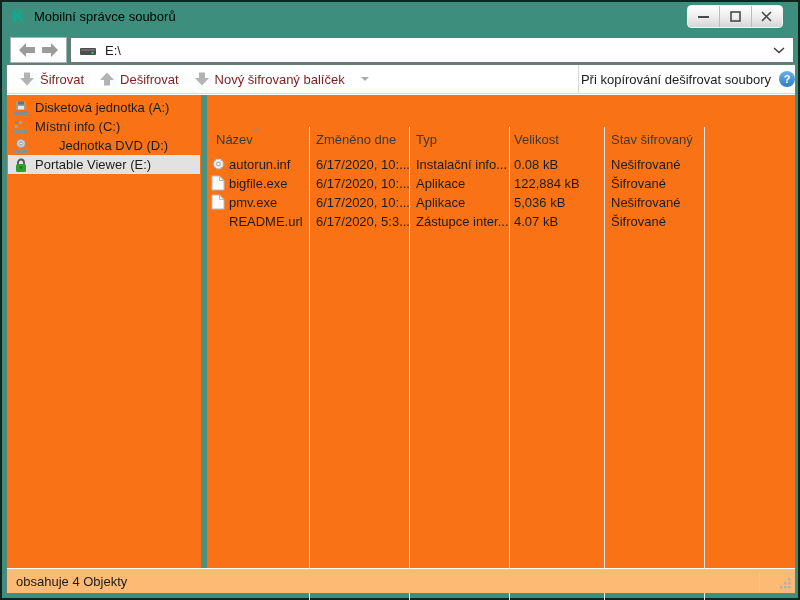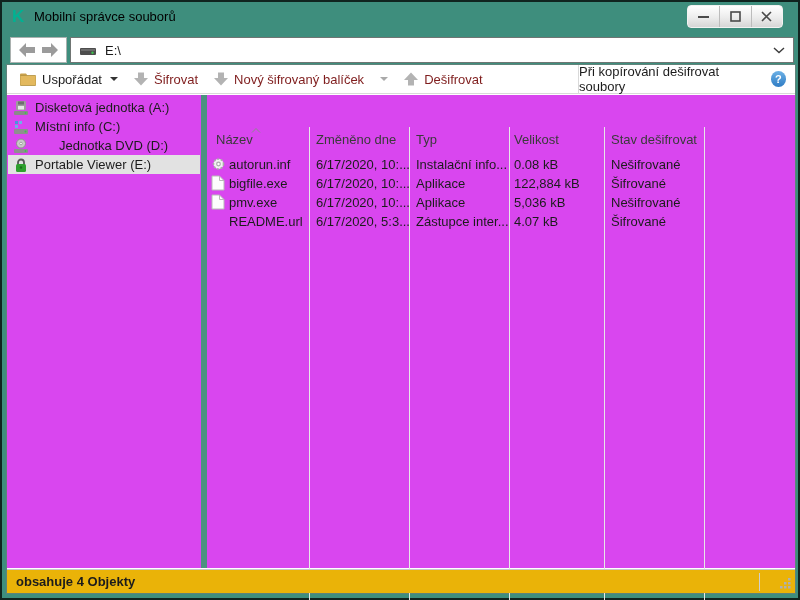--- a/index.html
+++ b/index.html
@@ -38,27 +38,27 @@
   .toolbar { position:absolute; left:0; top:0; width:100%; height:29px;
              border-bottom:1px solid #d9d9d9; display:flex; align-items:center; }
   .tb-left { display:flex; align-items:center; gap:6px; padding-left:8px; flex:1; }
   .tb-item { display:flex; align-items:center; gap:6px; padding:0 5px; height:24px; }
   .tb-label { white-space:nowrap; }
   .disabled .tb-label { color:#7f1d1d; }
   .caret { width:0; height:0; border-left:4px solid transparent; border-right:4px solid transparent;
            border-top:4px solid #333; margin-left:2px; }
   .caret.gray { border-top-color:#a9a9a9; }
   .tb-right { width:217px; height:100%; border-left:1px solid #d9d9d9; display:flex;
-              align-items:center; justify-content:flex-end; gap:8px; padding-right:9px; }
+              align-items:center; justify-content:flex-end; gap:8px; }
   .help-icon { width:16px; height:16px; border-radius:50%;
                background:linear-gradient(#6cb1e6,#2f7cc4); color:#fff; font-weight:bold;
                font-size:11px; display:flex; align-items:center; justify-content:center; }
 
   
-  .content { position:absolute; left:0; top:30px; width:100%; height:473px; background:#d946ef; }
+  .content { position:absolute; left:0; top:30px; width:100%; height:473px; background:#f97316; }
   .sidebar { position:absolute; left:0; top:0; width:194px; height:100%; }
   .drive-item { position:absolute; left:1px; width:192px; height:19px; display:flex;
                 align-items:center; gap:6px; padding-left:5px; white-space:nowrap; }
   .drive-item.selected { background:#e2e2e2; }
   .splitter { position:absolute; left:194px; top:0; width:6px; height:100%; background:#4b9180; }
 
   .filelist { position:absolute; left:200px; top:0; width:588px; height:100%;margin-top:32px; }
   .col-line { position:absolute; top:0; width:1px; height:100%; background:#e7e7e7; }
   .fl-header span { position:absolute; top:5px; color:#3a3a3a; white-space:nowrap; }
   .sort-caret { position:absolute; left:44px; top:1px; }
@@ -66,21 +66,21 @@
   .cell { position:absolute; white-space:nowrap; }
   .c-icon { left:4px; top:1px; }
   .c-name { left:22px; }
   .c-mod  { left:109px; }
   .c-type { left:209px; }
   .c-size { left:307px; }
   .c-status { left:404px; }
 
   
   .statusbar { position:absolute; left:0; bottom:0; width:100%; height:24px;
-               background:#eab308; border-top:1px solid #c9c9c9; display:flex; align-items:center;font-weight:bold; }
+               background:#fdba74; border-top:1px solid #c9c9c9; display:flex; align-items:center; }
   .status-text { padding-left:9px; }
   .status-sep { position:absolute; left:752px; top:3px; width:1px; height:18px; background:#cfcfcf; }
   .grip { position:absolute; right:3px; bottom:3px; }
 </style>
 </head>
 <body>
 
 <div class="window">
 
   <div class="titlebar">
@@ -122,46 +122,38 @@
     <span class="addr-text">E:\</span>
     <svg class="addr-chevron" width="12" height="7">
       <path d="M1 1 L6 5.5 L11 1" stroke="#3c3c3c" stroke-width="1.4" fill="none"></path>
     </svg>
   </div>
 
   <div class="main">
 
     <div class="toolbar">
       <div class="tb-left">
-        <div class="tb-item">
-          <svg width="16" height="13">
-            <path d="M0 3 L0 1.5 Q0 0.5 1 0.5 L6 0.5 L7.5 2.5 Z" fill="#caa14c"></path>
-            <rect x="0" y="2.5" width="16" height="10" rx="1" fill="#e3b95e" stroke="#b08f3e" stroke-width="0.8"></rect>
-          </svg>
-          <span class="tb-label">Uspořádat</span>
-          <span class="caret"></span>
-        </div>
         <div class="tb-item disabled">
           <svg width="14" height="14">
             <path d="M4 0.5 H10 V6 H14 L7 13.5 L0 6 H4 Z" fill="#b3b3b3"></path>
           </svg>
           <span class="tb-label">Šifrovat</span>
         </div>
         <div class="tb-item disabled">
           <svg width="14" height="14">
+            <path d="M4 13.5 H10 V8 H14 L7 0.5 L0 8 H4 Z" fill="#b3b3b3"></path>
+          </svg>
+          <span class="tb-label">Dešifrovat</span>
+        </div>
+        <div class="tb-item disabled">
+          <svg width="14" height="14">
             <path d="M4 0.5 H10 V6 H14 L7 13.5 L0 6 H4 Z" fill="#b3b3b3"></path>
           </svg>
           <span class="tb-label">Nový šifrovaný balíček</span>
           <span class="caret gray" style="margin-left:10px;"></span>
-        </div>
-        <div class="tb-item disabled">
-          <svg width="14" height="14">
-            <path d="M4 13.5 H10 V8 H14 L7 0.5 L0 8 H4 Z" fill="#b3b3b3"></path>
-          </svg>
-          <span class="tb-label">Dešifrovat</span>
         </div>
       </div>
       <div class="tb-right">
         <span>Při kopírování dešifrovat soubory</span>
         <span class="help-icon">?</span>
       </div>
     </div>
 
     <div class="content">
 
@@ -215,21 +207,21 @@
         <div class="col-line" style="left:497px;"></div>
 
         <div class="fl-header">
           <svg class="sort-caret" width="10" height="5">
             <path d="M1 4.5 L5 0.5 L9 4.5" stroke="#8a8a8a" stroke-width="1" fill="none"></path>
           </svg>
           <span style="left:9px;">Název</span>
           <span style="left:109px;">Změněno dne</span>
           <span style="left:209px;">Typ</span>
           <span style="left:307px;">Velikost</span>
-          <span style="left:404px;">Stav dešifrovat</span>
+          <span style="left:404px;">Stav šifrovaný</span>
         </div>
 
         <div class="fl-row" style="top:28px;">
           <svg class="cell c-icon" width="15" height="16">
             <circle cx="7.5" cy="8" r="5" fill="#f2f2f2" stroke="#a9a9a9" stroke-width="1.6" stroke-dasharray="2 1.6"></circle>
             <circle cx="7.5" cy="8" r="1.8" fill="#ffffff" stroke="#a9a9a9" stroke-width="1.2"></circle>
           </svg>
           <span class="cell c-name">autorun.inf</span>
           <span class="cell c-mod">6/17/2020, 10:...</span>
           <span class="cell c-type">Instalační info...</span>

